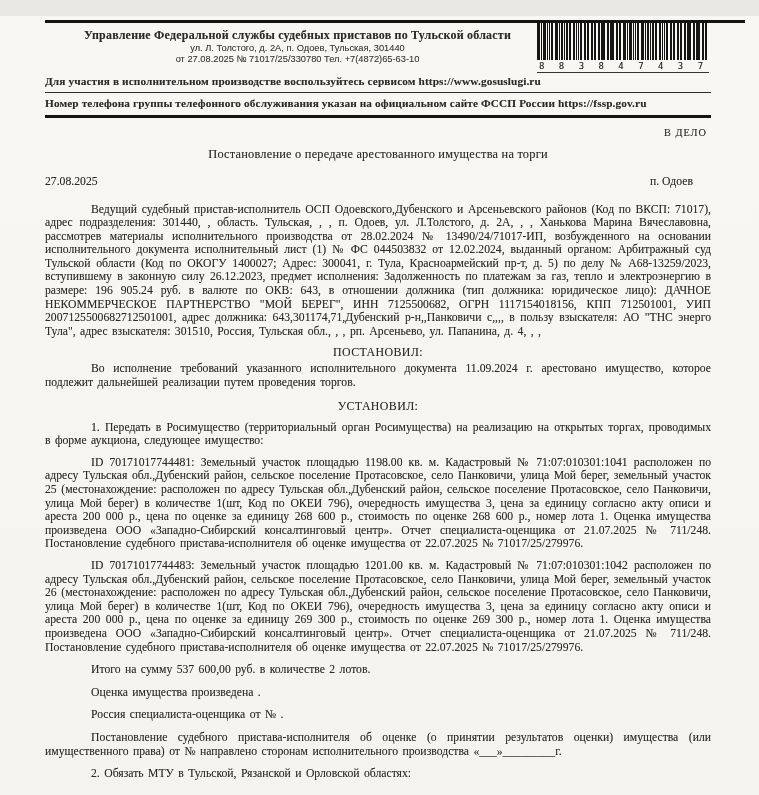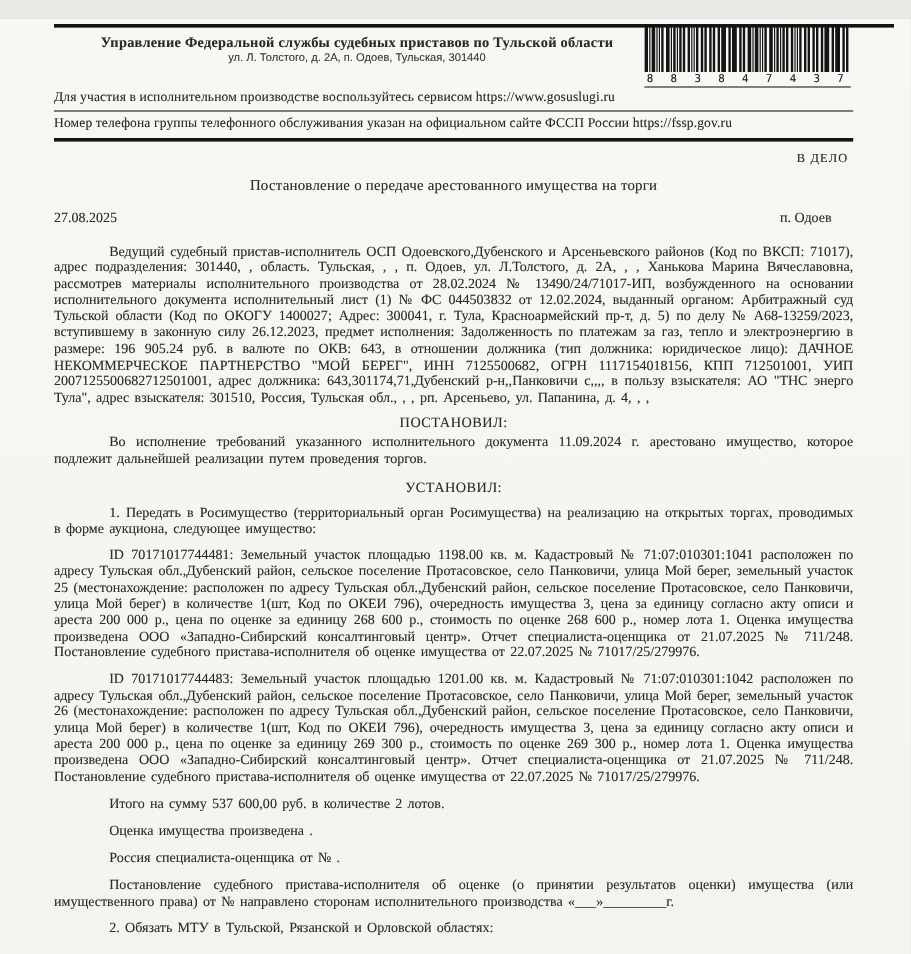--- a/index.html
+++ b/index.html
@@ -38,21 +38,21 @@
   }
   .barcode-bars i { display: block; height: 100%; background: #151515; flex: 0 0 auto; }
   .barcode-digits {
     font-family: "DejaVu Sans Mono", monospace;
     font-size: 9px; letter-spacing: 4.5px; color: #222;
     border-bottom: 1.5px solid #333; padding: 1px 0 1px 2px; white-space: nowrap;
     overflow: hidden;
   }
 
   .notice {
-    font-weight: normal; font-size: 11.3px; line-height: 13px;
+    font-weight: bold; font-size: 11.3px; line-height: 13px;
     padding: 3px 0 3px 0; letter-spacing: 0.1px;
   }
   .rule-thin { height: 1px; background: #2c2c2c; margin: 1px 0 1px 0; }
   .rule-thick { height: 2.5px; background: #141414; margin: 2px 0 0 0; }
   .in-case { text-align: right; font-size: 10.3px; letter-spacing: 1px; padding: 9px 4px 0 0; }
 
   .doc-title { text-align: center; font-size: 12.4px; margin-top: 9px; letter-spacing: 0.2px; }
   .date-row {
     display: flex; justify-content: space-between;
     font-size: 11.7px; margin-top: 13px; padding-right: 18px;
@@ -79,20 +79,21 @@
 <body>
 
 <div class="page">
   <div class="top-rule"></div>
 
   <div class="content">
     <div class="header">
       <div class="header-left">
         <div class="org-line">Управление Федеральной службы судебных приставов по Тульской области</div>
         <div class="addr-line">ул. Л. Толстого, д. 2А, п. Одоев, Тульская, 301440</div>
+        <div class="addr-line">от 27.08.2025 № 71017/25/330780 Тел. +7(4872)65-63-10</div>
       </div>
       <div class="barcode-block">
         <div class="barcode-bars">
             <i style="width:3px;margin-right:1px"></i>
             <i style="width:1px;margin-right:1px"></i>
             <i style="width:3px;margin-right:1px"></i>
             <i style="width:1px;margin-right:1px"></i>
             <i style="width:1px;margin-right:1px"></i>
             <i style="width:2px;margin-right:2px"></i>
             <i style="width:3px;margin-right:1px"></i>

